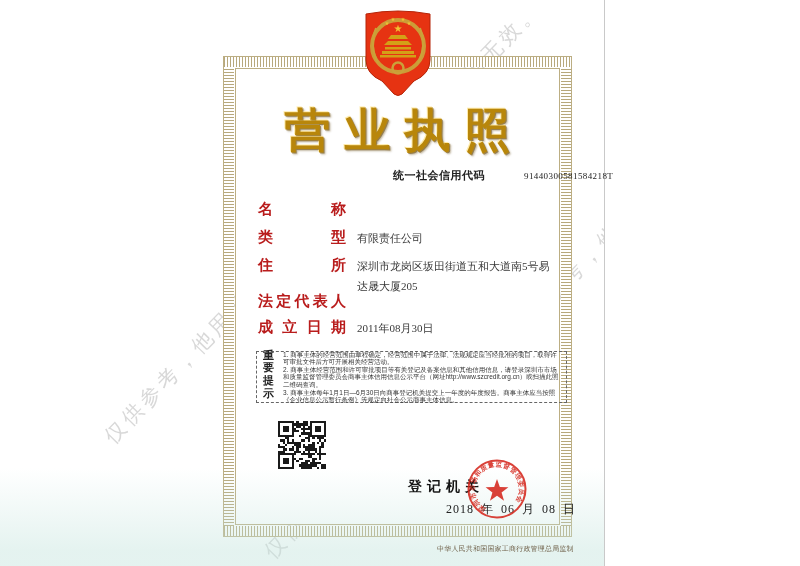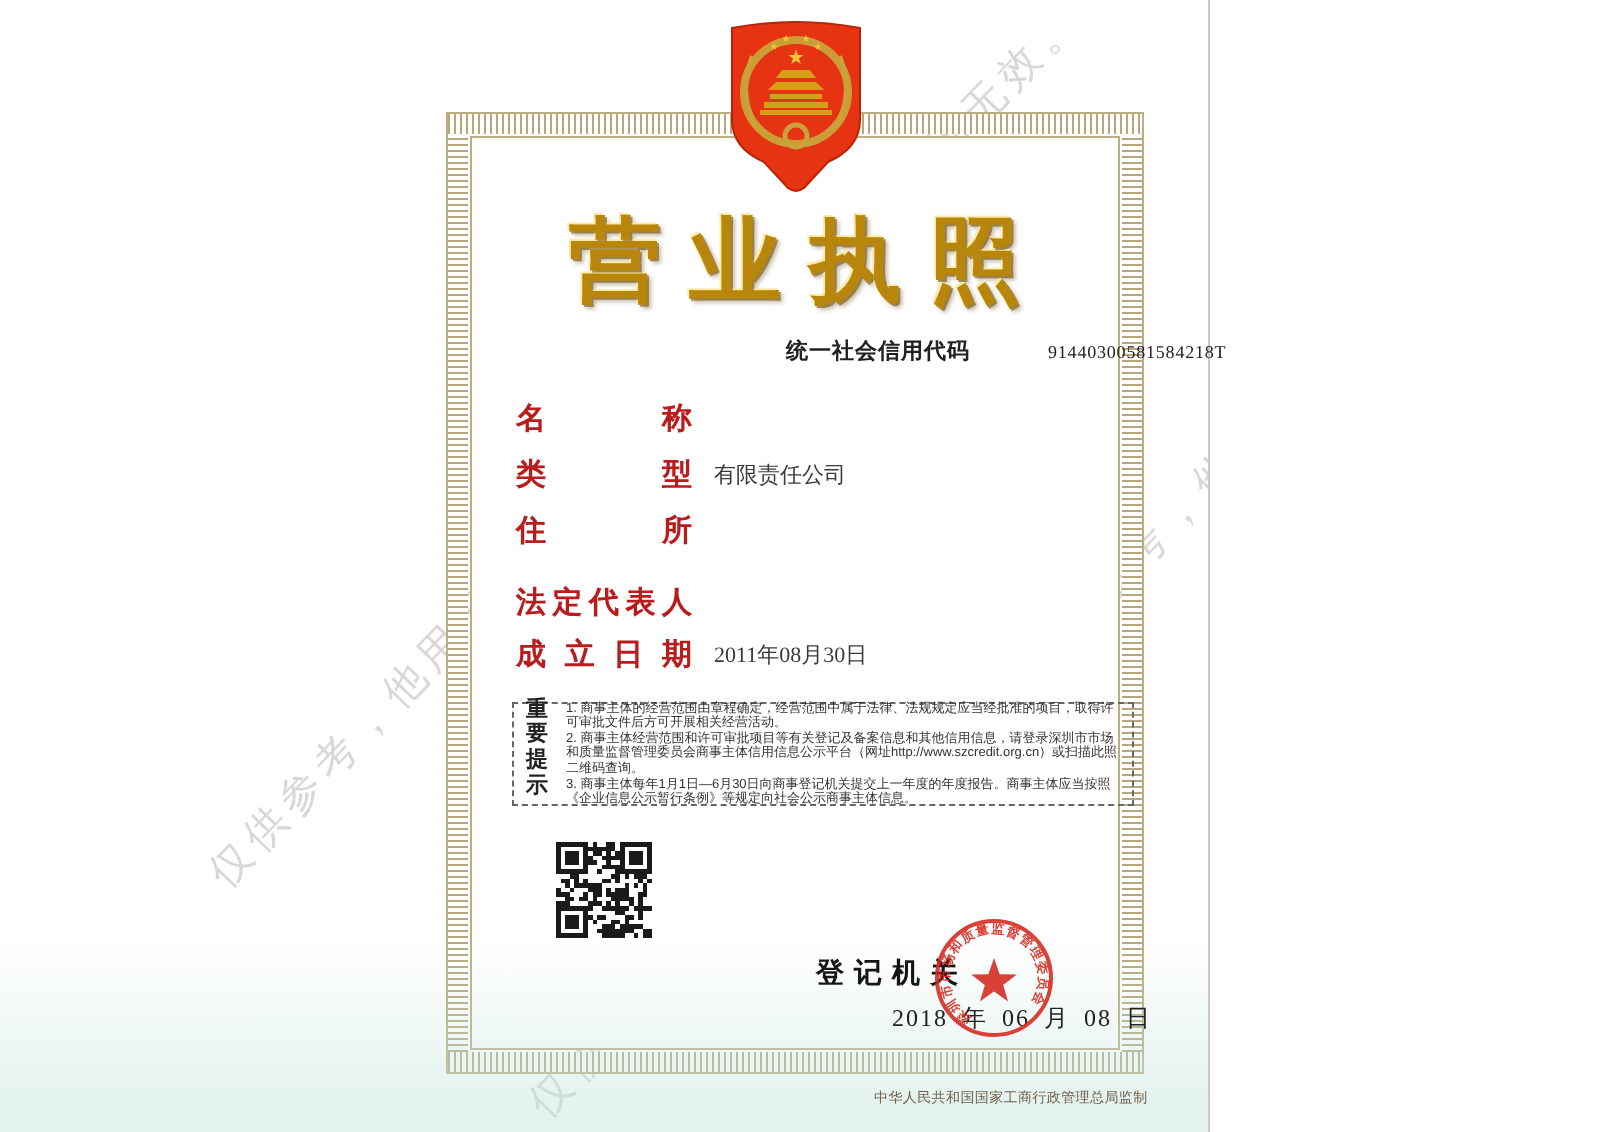--- a/index.html
+++ b/index.html
@@ -103,20 +103,21 @@
     <span class="code-label">统一社会信用代码</span>
     <span class="code-value">91440300581584218T</span>
   </div>
 
   <div class="f-label" style="top:200px">名称</div>
 
   <div class="f-label" style="top:228px">类型</div>
   <div class="f-value" style="top:229px">有限责任公司</div>
 
   <div class="f-label" style="top:256px">住所</div>
+  <div class="f-value" style="top:257px">深圳市龙岗区坂田街道五和大道南5号易达晟大厦205</div>
 
   <div class="f-label" style="top:292px">法定代表人</div>
 
   <div class="f-label" style="top:318px">成立日期</div>
   <div class="f-value" style="top:319px">2011年08月30日</div>
 
   <div class="notice">
     <div class="notice-label">重要提示</div>
     <div class="notice-body">
       <div class="notice-item">1. 商事主体的经营范围由章程确定，经营范围中属于法律、法规规定应当经批准的项目，取得许可审批文件后方可开展相关经营活动。</div>

